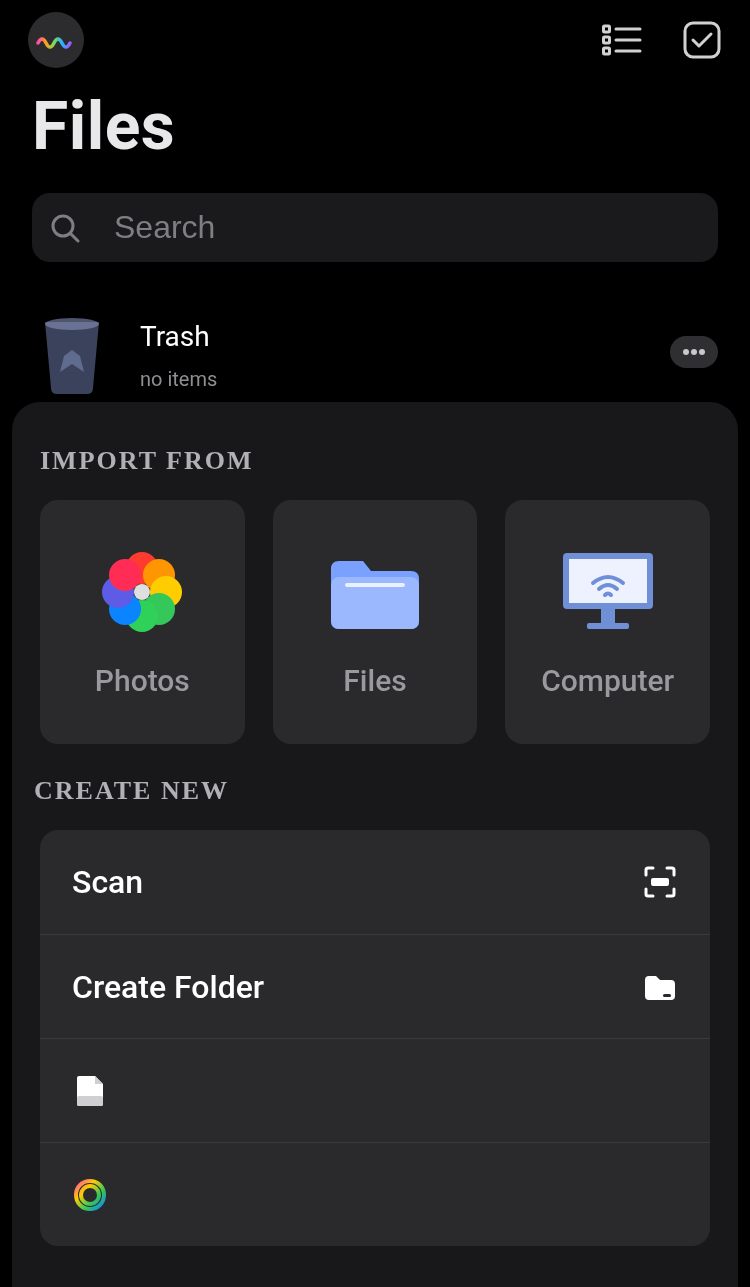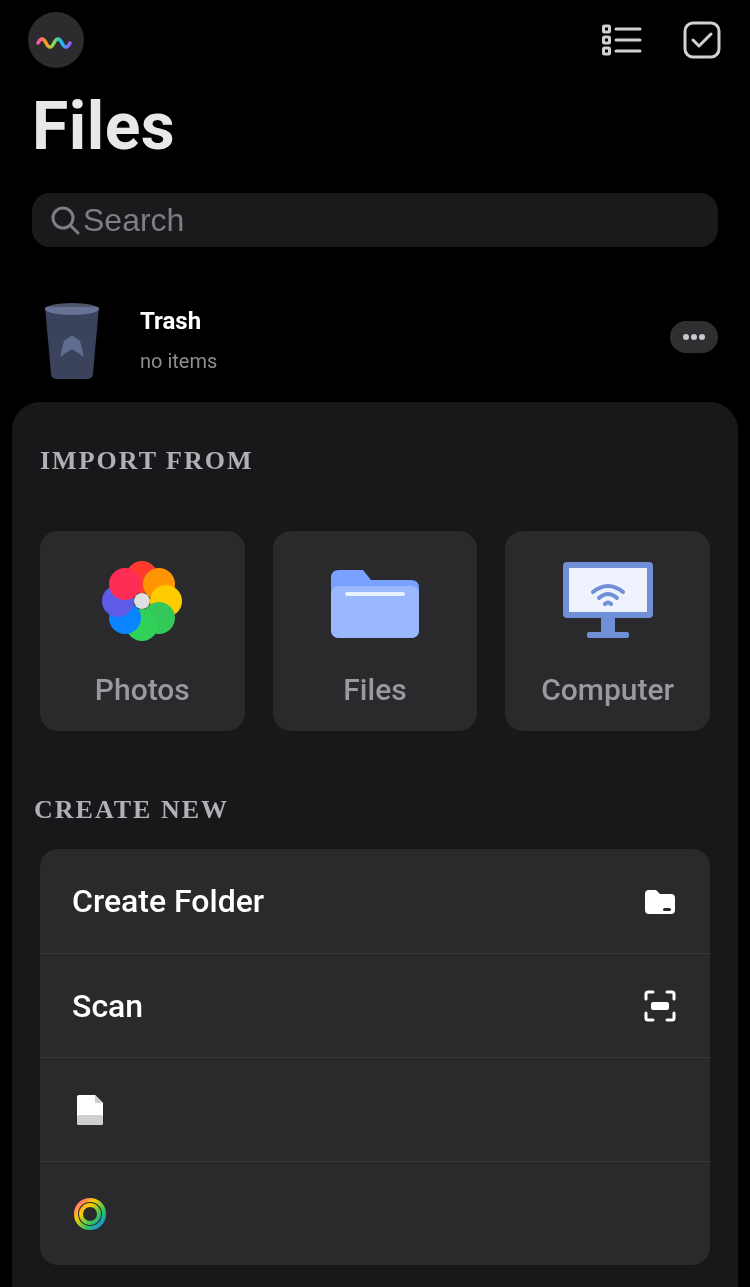--- a/index.html
+++ b/index.html
@@ -23,53 +23,53 @@
   }
   
   .topbar{display:flex;align-items:center;justify-content:space-between;padding:12px 28px 0 28px;}
   .avatar{width:56px;height:56px;border-radius:50%;background:#2c2c2e;display:flex;align-items:center;justify-content:center;}
   .top-actions{display:flex;gap:40px;align-items:center;}
   .icon-btn{display:flex;align-items:center;justify-content:center;}
   
   .page-title{font-size:66px;font-weight:700;letter-spacing:0.5px;margin:20px 0 0 32px;color:#e8e8ea;}
   
   .search{
-    margin:28px 32px 0 32px;height:54px;border-radius:18px;background:var(--search-bg);
-    display:flex;align-items:center;padding:0 18px;gap:1px;
+    margin:28px 32px 0 32px;height:69px;border-radius:18px;background:var(--search-bg);
+    display:flex;align-items:center;padding:0 18px;gap:32px;
   }
   .search input{
     flex:1;height:100%;border:none;outline:none;background:transparent;
     font-size:32px;color:var(--fg);
   }
   .search input::placeholder{color:#7e7e83;}
   
   .list{margin-top:48px;}
   .list-row{display:flex;align-items:center;gap:28px;padding:0 32px;position:relative;}
   .trash-icon{width:80px;height:90px;display:flex;align-items:center;justify-content:center;}
   .list-text{display:flex;flex-direction:column;gap:14px;}
-  .list-title{font-size:24px;font-weight:700;color:var(--fg);}
+  .list-title{font-size:28px;font-weight:400;color:var(--fg);}
   .list-sub{font-size:20px;color:var(--muted);}
   .dots{
     position:absolute;right:32px;top:26px;width:48px;height:32px;border-radius:16px;
     background:#2f2f31;display:flex;align-items:center;justify-content:center;
   }
   
   .sheet{
     position:absolute;left:12px;right:12px;top:402px;bottom:0;
     background:var(--sheet);border-radius:28px 28px 0 0;
     padding:44px 28px 24px 28px;
   }
   .section-label{font-size:26px;letter-spacing:2px;color:#b1b1b5;font-weight:600;margin-bottom:24px;font-family:Liberation Serif, serif;}
   .import-grid{display:grid;grid-template-columns:1fr 1fr 1fr;gap:28px;}
   .tile{
-    background:var(--tile);border-radius:18px;height:200px;
-    display:flex;flex-direction:column;align-items:center;justify-content:center;gap:26px;margin-top:31px;
+    background:var(--tile);border-radius:18px;height:244px;
+    display:flex;flex-direction:column;align-items:center;justify-content:center;gap:26px;
   }
   .tile-label{font-size:30px;color:#9a9a9e;font-weight:500;}
-  .create-section{margin-top:64px;}
+  .create-section{margin-top:32px;}
   .create-list{background:var(--tile);border-radius:18px;overflow:hidden;}
   .create-row{
     height:104px;padding:0 32px;display:flex;align-items:center;justify-content:space-between;
     border-top:1px solid var(--divider);
   }
   .create-row:first-child{border-top:none;}
   .create-label{font-size:32px;font-weight:500;color:var(--fg);}
   .create-icon{width:36px;height:36px;display:flex;align-items:center;justify-content:center;}
   svg{display:block;}
 </style>
@@ -185,35 +185,35 @@
       </svg>
       <div class="tile-label">Computer</div>
     </div>
   </div>
 
   <div class="create-section">
     <div class="section-label" style="margin-left:-6px">CREATE NEW</div>
     <div class="create-list">
 
       <div class="create-row">
+        <div class="create-label">Scan</div>
+        <div class="create-icon">
+          <svg width="34" height="34" viewBox="0 0 34 34" stroke="#fff" stroke-width="3" fill="none" stroke-linecap="round">
+            <path d="M3 10 V5 Q3 3 5 3 H10 M24 3 H29 Q31 3 31 5 V10 M31 24 V29 Q31 31 29 31 H24 M10 31 H5 Q3 31 3 29 V24"></path>
+            <rect x="8" y="13" width="18" height="8" rx="2" fill="#fff" stroke="none"></rect>
+          </svg>
+        </div>
+      </div>
+
+      <div class="create-row">
         <div class="create-label">Create Folder</div>
         <div class="create-icon">
           <svg width="34" height="30" viewBox="0 0 34 30">
             <path d="M2 8 Q2 4 6 4 H13 L17 8 H28 Q32 8 32 12 V24 Q32 28 28 28 H6 Q2 28 2 24 Z" fill="#fff"></path>
             <rect x="20" y="22" width="8" height="3" rx="1.5" fill="#2a2a2c"></rect>
-          </svg>
-        </div>
-      </div>
-
-      <div class="create-row">
-        <div class="create-label">Scan</div>
-        <div class="create-icon">
-          <svg width="34" height="34" viewBox="0 0 34 34" stroke="#fff" stroke-width="3" fill="none" stroke-linecap="round">
-            <path d="M3 10 V5 Q3 3 5 3 H10 M24 3 H29 Q31 3 31 5 V10 M31 24 V29 Q31 31 29 31 H24 M10 31 H5 Q3 31 3 29 V24"></path>
-            <rect x="8" y="13" width="18" height="8" rx="2" fill="#fff" stroke="none"></rect>
           </svg>
         </div>
       </div>
 
       <div class="create-row">
         <div class="create-icon">
           <svg width="30" height="34" viewBox="0 0 30 34">
             <path d="M4 2 H20 L28 10 V30 Q28 32 26 32 H4 Q2 32 2 30 V4 Q2 2 4 2 Z" fill="#fff"></path>
             <path d="M20 2 V10 H28 Z" fill="#cfcfd2"></path>
             <rect x="2" y="22" width="26" height="10" rx="2" fill="#cfcfd2"></rect>

